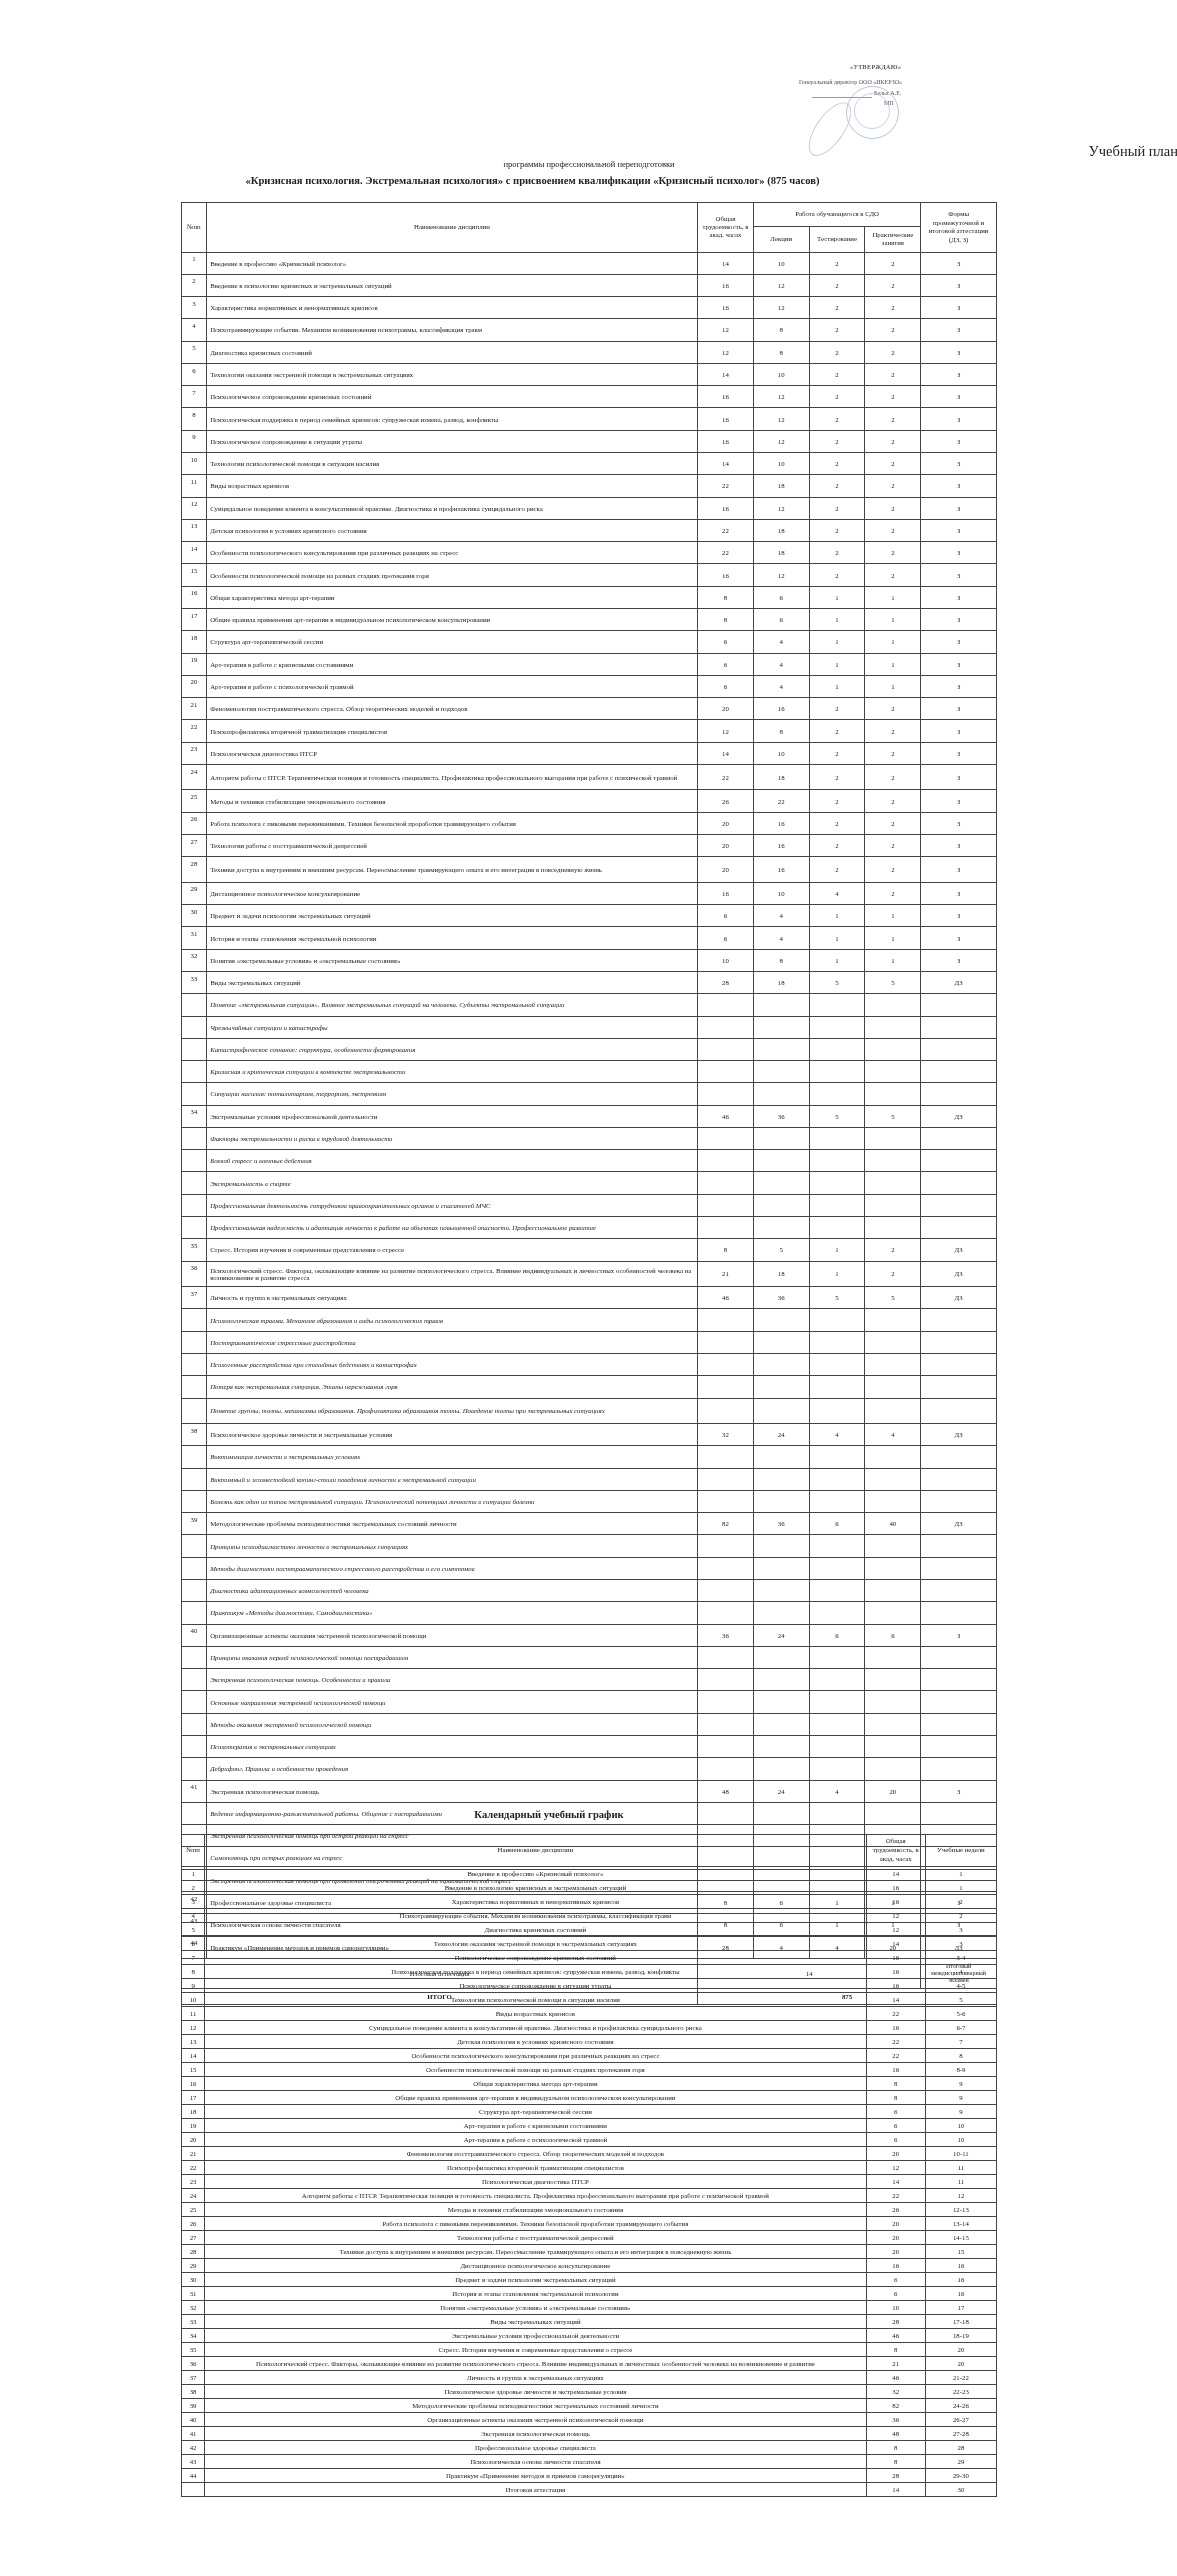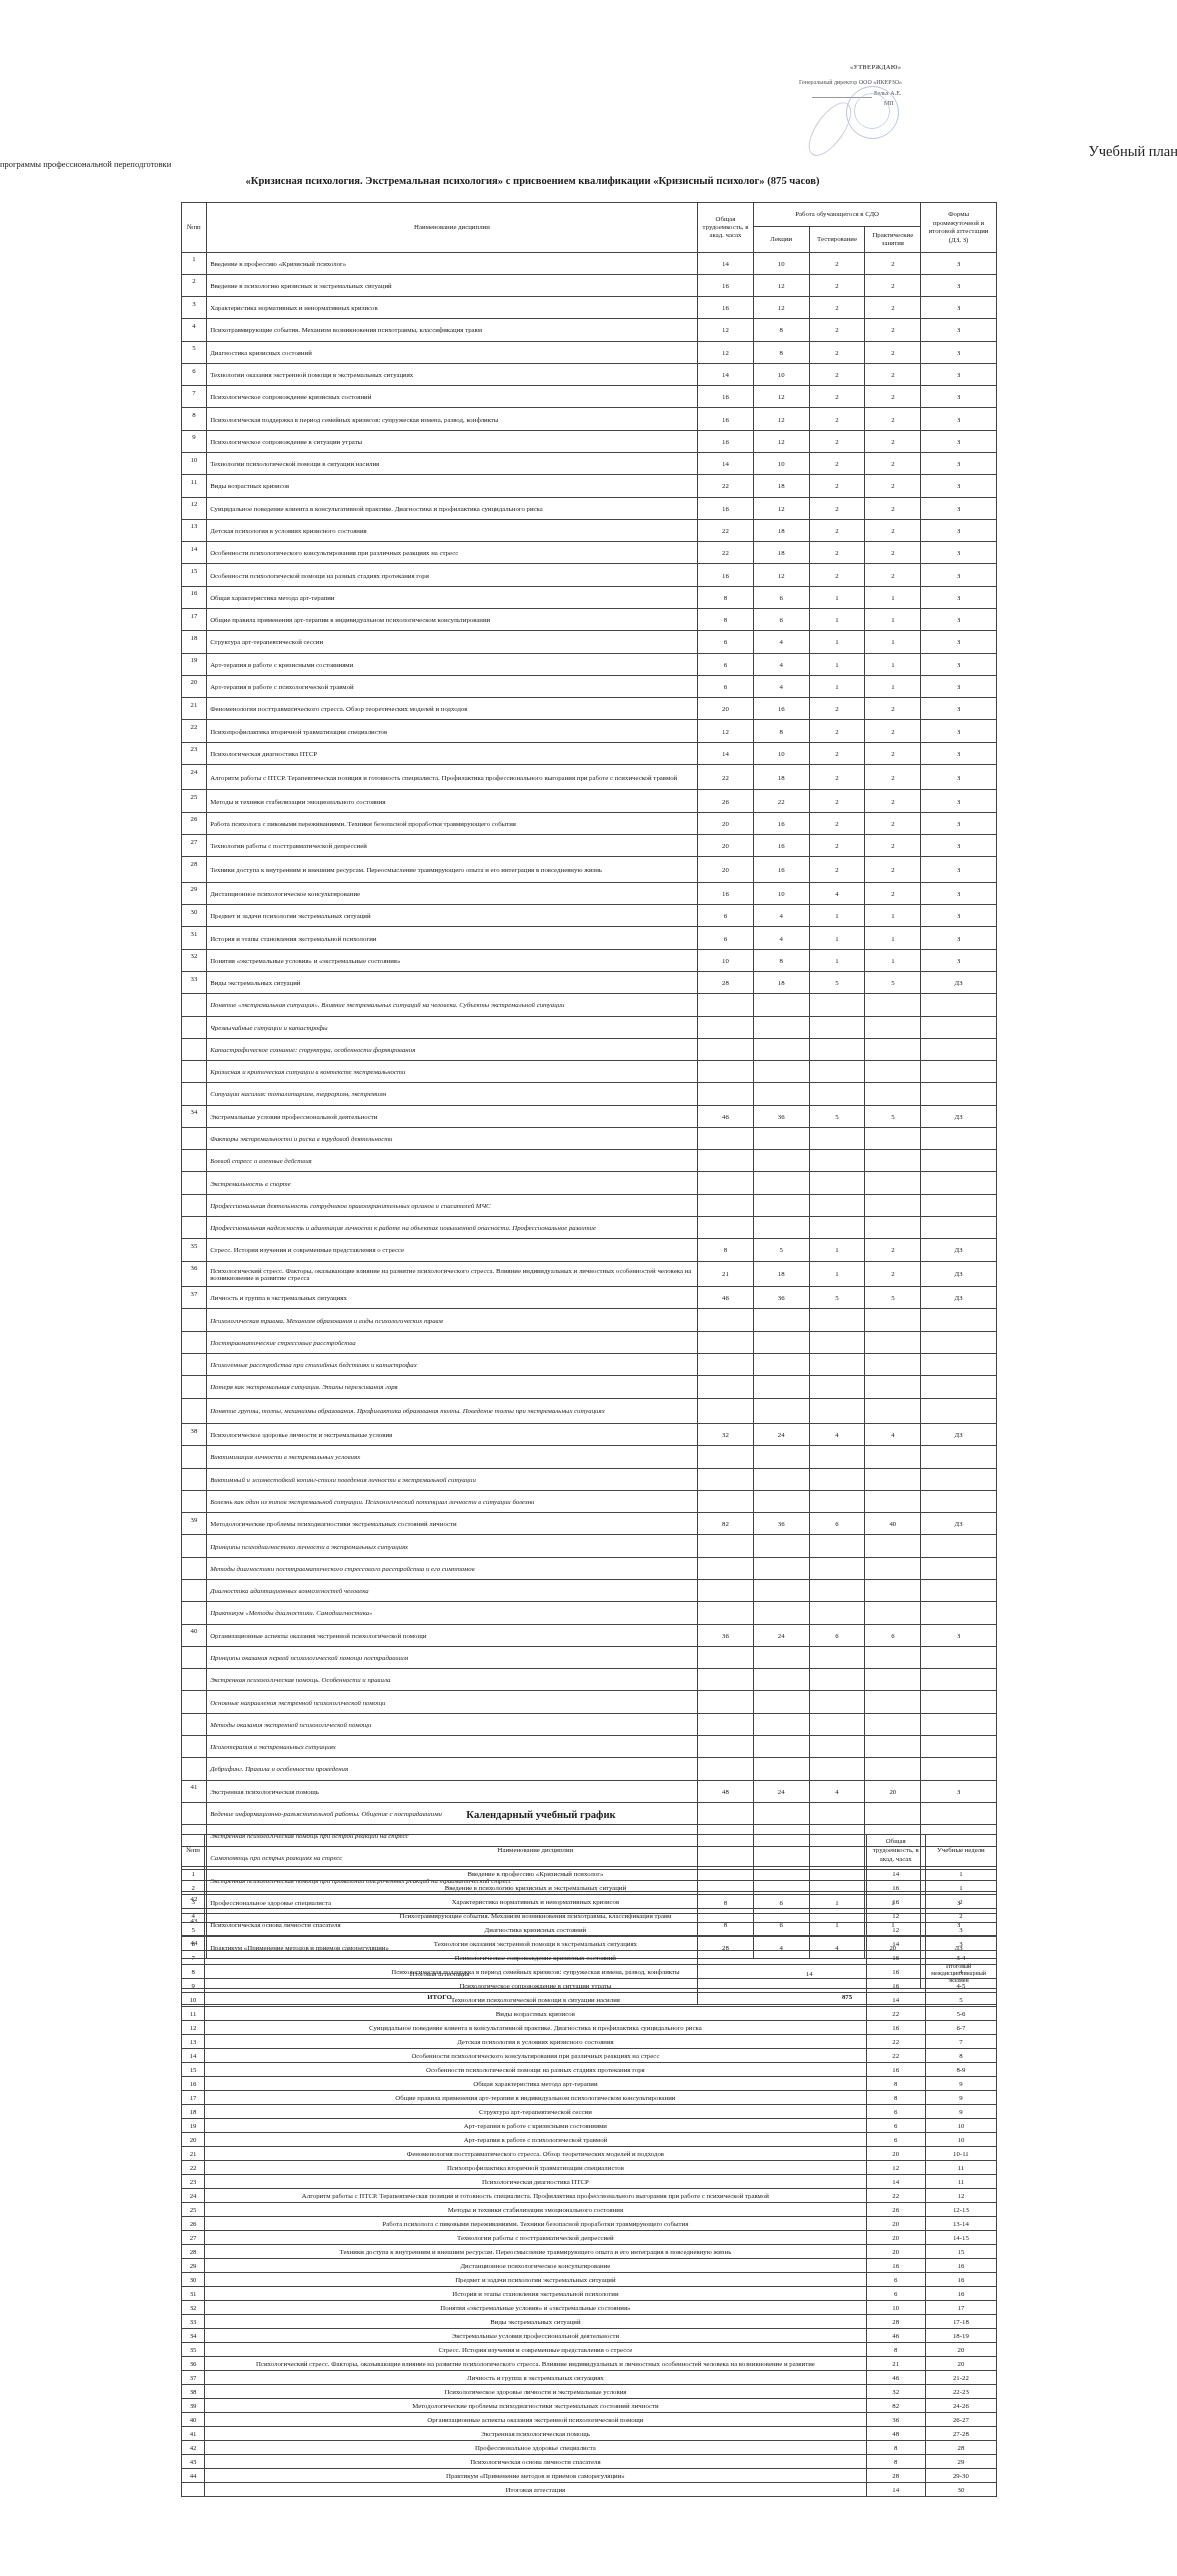--- a/index.html
+++ b/index.html
@@ -7,37 +7,37 @@
   .stamp { position: absolute; left: 799px; top: 60px; width: 153px; height: 94px; font-size: 6px; color: #555; }
   .stamp .approve { position: absolute; left: 51px; top: 4.3px; font-weight: bold; letter-spacing: 0.4px; }
   .stamp .line1 { position: absolute; left: 0; top: 18.7px; white-space: nowrap; }
   .stamp .line2 { position: absolute; left: 75px; top: 30px; }
   .stamp .line3 { position: absolute; left: 85px; top: 40px; }
   .stamp .sigline { position: absolute; left: 12.8px; top: 37px; width: 60px; border-top: 0.9px solid #999; }
   .stamp .seal { position: absolute; left: 47px; top: 25.5px; width: 51px; height: 51px; border: 1.7px solid #9fb5d8; border-radius: 50%; opacity: 0.8; }
   .stamp .seal-inner { position: absolute; left: 6.8px; top: 6.8px; width: 34px; height: 34px; border: 0.9px solid #b6c6e2; border-radius: 50%; }
   .stamp .signature { position: absolute; left: 17px; top: 38px; width: 25.5px; height: 60px; border: 0.9px solid #c6cce6; border-radius: 50%; transform: rotate(35deg); }
   .title { position: absolute; top: 143px; left: 0; width: 1178px; text-align: right; font-size: 14.5px; }
-  .subtitle { position: absolute; top: 159px; left: 0; width: 1178px; font-size: 8.5px; }
+  .subtitle { position: absolute; top: 159px; left: 0; width: 1178px; text-align: center; font-size: 8.5px; }
   .program { position: absolute; top: 175px; left: 0; width: 1065px; text-align: center; font-size: 10.6px; font-weight: bold; }
   table { border-collapse: collapse; }
   .plan { position: absolute; top: 202px; left: 181px; width: 816px; }
   .plan td, .plan th { border: 0.9px solid #444; font-size: 6.8px; font-weight: normal; padding: 0 3.4px; height: 18.7px; }
   .plan th { text-align: center; line-height: 1.25; }
   .plan td.num { width: 17px; text-align: center; vertical-align: top; padding-top: 2.6px; }
   .plan td.name { text-align: left; }
   .plan td.val { text-align: center; width: 48px; }
   .plan td.hrs { width: 48px; text-align: center; }
   .plan td.form { width: 68px; text-align: center; }
   .plan tr.sub td.name { font-style: italic; }
   .plan td.lec { border-left: 1.7px solid #bbb; }
   .plan tr.total td { height: 15.3px; }
   .plan tr.final td { height: 29px; }
   .plan .small { font-size: 6px; line-height: 1.15; }
-  .cal-title { position: absolute; top: 1809px; left: 0; width: 1040px; text-align: center; font-size: 10.6px; font-weight: bold; padding-left: 21px; }
+  .cal-title { position: absolute; top: 1809px; left: 8px; width: 1040px; text-align: center; font-size: 10.6px; font-weight: bold; padding-left: 21px; }
   .cal { position: absolute; top: 1834px; left: 181px; width: 816px; }
   .cal td, .cal th { border: 0.9px solid #444; font-size: 6.8px; font-weight: normal; padding: 0 2.6px; height: 13px; text-align: center; }
   .cal th { height: 31px; line-height: 1.3; }
   .cal td.num { width: 17px; }
   .cal td.hrs { width: 53px; }
   .cal td.wk { width: 65px; }
 </style>
 </head>
 <body>
 

